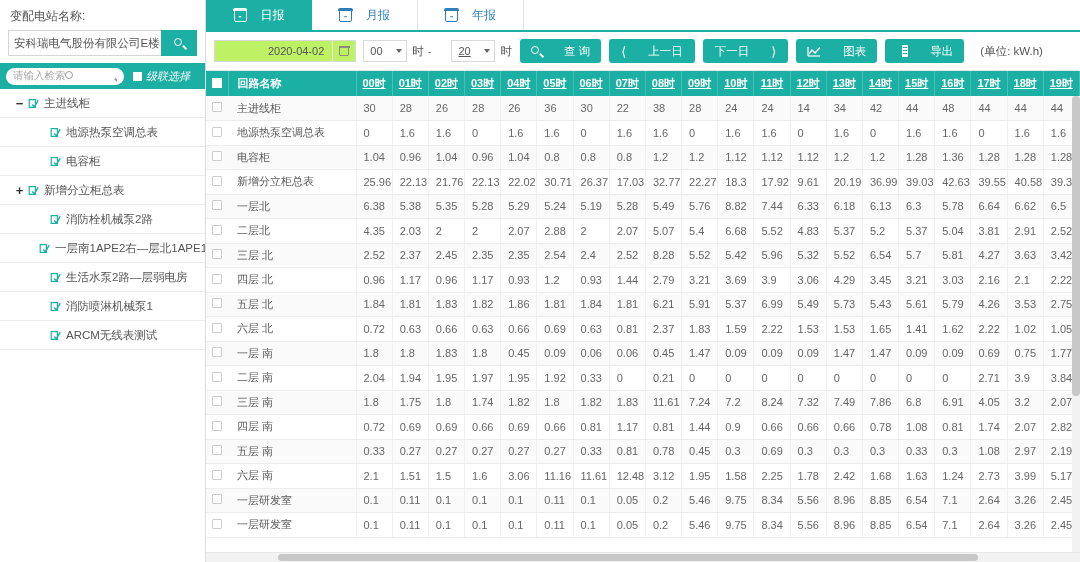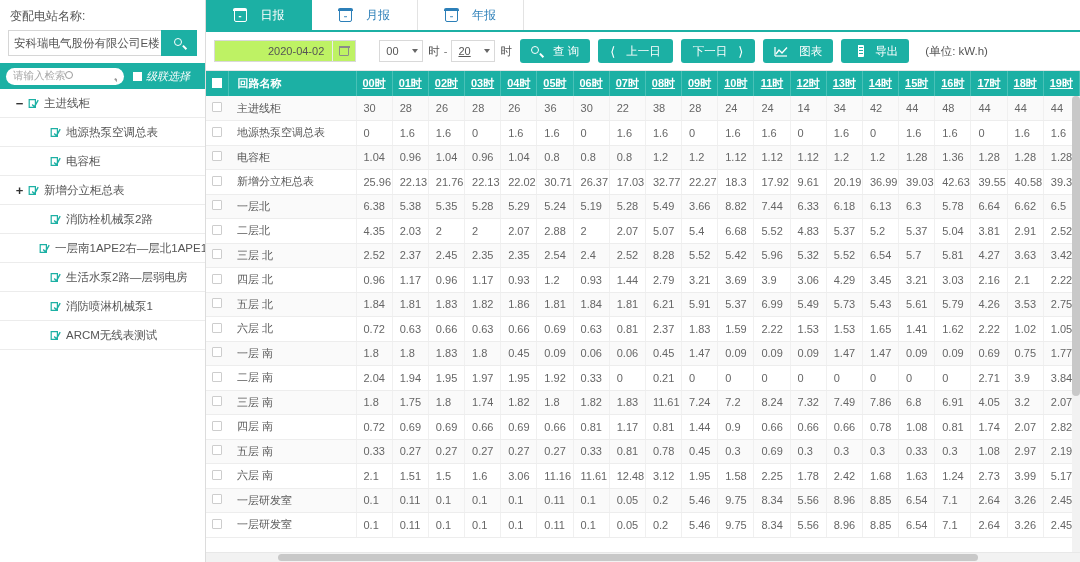--- a/index.html
+++ b/index.html
@@ -122,34 +122,34 @@
   }
   .calglyph{
     width:10px;height:10px;border:1.4px solid #8a8a8a;box-sizing:border-box;
     position:relative;border-radius:1px;
   }
   .calglyph:before{
     content:"";position:absolute;left:-1.4px;right:-1.4px;top:-1.4px;height:2.6px;
     background:#8a8a8a;
   }
   .sel{
-    margin-left:23px;height:22px;min-width:44px;border:1px solid #d9d9d9;background:#fff;
+    margin-left:7px;height:22px;min-width:44px;border:1px solid #d9d9d9;background:#fff;
     display:flex;align-items:center;justify-content:space-between;
     padding:0 4px 0 6px;box-sizing:border-box;font-size:11px;color:#555;cursor:pointer;
   }
   .caret{
     width:0;height:0;border-left:3px solid transparent;border-right:3px solid transparent;
     border-top:4px solid #666;margin-left:6px;
   }
   .unit-lbl{font-size:11.5px;color:#555;margin-left:5px;}
   .dash{margin:0 4px;color:#777;font-size:11px;}
 
   .tbtn{
     margin-left:8px;height:24px;background:#1cb0a4;color:#fff;border-radius:3px;
-    display:flex;align-items:center;justify-content:center;gap:11px;
+    display:flex;align-items:center;justify-content:center;gap:22px;
     padding:0 11px;font-size:11.5px;cursor:pointer;white-space:nowrap;user-select:none;
   }
   .tbtn.outline{padding:0 12px;}
   .chev{font-size:13px;line-height:1;font-weight:300;}
   .unit-note{margin-left:16px;font-size:11.5px;color:#555;white-space:nowrap;}
 
   .chart-ic{width:14px;height:11px;display:block;}
   .excel-ic{
     width:12px;height:12px;background:#fff;border-radius:1px;position:relative;
     display:inline-block;
@@ -364,21 +364,21 @@
           </span>
       </div>
 
       <div class="sel">
         <span>00</span>
         <span class="caret"></span>
       </div>
       <span class="unit-lbl">时</span>
       <span class="dash">-</span>
 
-      <div class="sel" style="margin-left:0;text-decoration:underline;">
+      <div class="sel" style="margin-left:16px;text-decoration:underline;">
         <span>20</span>
         <span class="caret"></span>
       </div>
       <span class="unit-lbl">时</span>
 
       <div class="tbtn">
         <span class="mag">
             <i></i>
             <b></b>
           </span>
@@ -543,21 +543,21 @@
                 <td class="name-col">一层北</td>
                 <td class="v">6.38</td>
                 <td class="v">5.38</td>
                 <td class="v">5.35</td>
                 <td class="v">5.28</td>
                 <td class="v">5.29</td>
                 <td class="v">5.24</td>
                 <td class="v">5.19</td>
                 <td class="v">5.28</td>
                 <td class="v">5.49</td>
-                <td class="v">3.66</td>
+                <td class="v">5.76</td>
                 <td class="v">8.82</td>
                 <td class="v">7.44</td>
                 <td class="v">6.33</td>
                 <td class="v">6.18</td>
                 <td class="v">6.13</td>
                 <td class="v">6.3</td>
                 <td class="v">5.78</td>
                 <td class="v">6.64</td>
                 <td class="v">6.62</td>
                 <td class="v">6.5</td>

